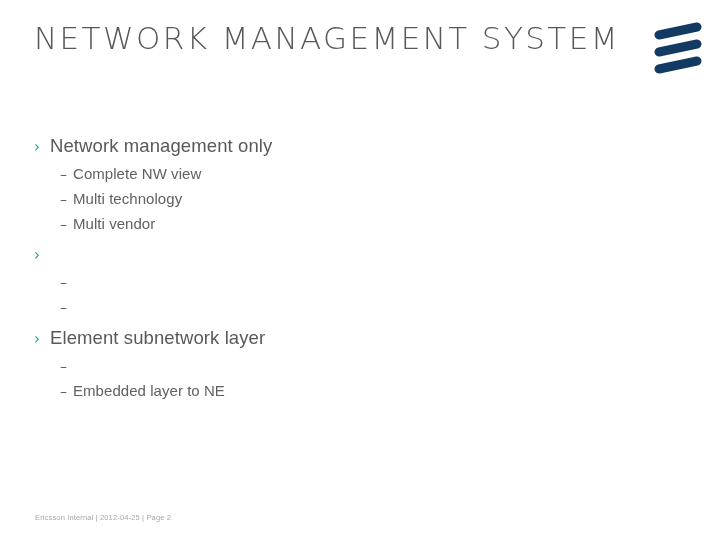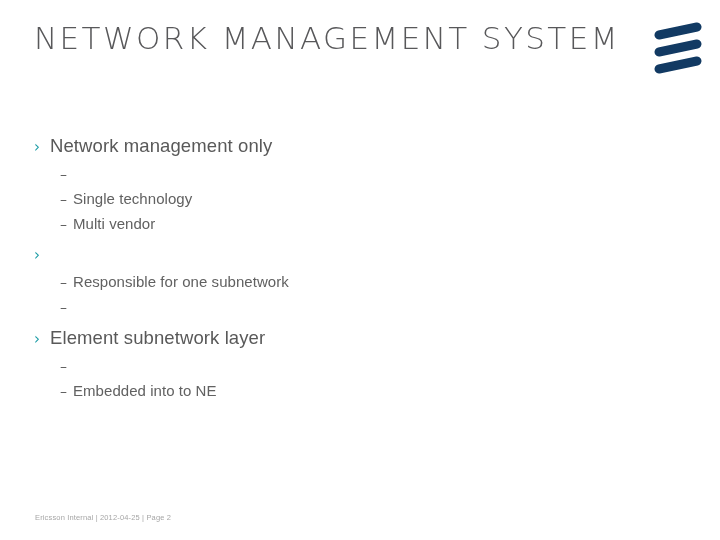--- a/index.html
+++ b/index.html
@@ -134,59 +134,59 @@
 
   <div class="content">
 
     <div class="group">
       <div class="l1">
         <span class="l1-bullet">›</span>
         <span class="l1-text">Network management only</span>
       </div>
       <div class="l2">
         <span class="l2-bullet">–</span>
+        <span class="l2-text">Complete NW view</span>
       </div>
       <div class="l2">
         <span class="l2-bullet">–</span>
-        <span class="l2-text">Single technology</span>
+        <span class="l2-text">Multi technology</span>
       </div>
       <div class="l2">
         <span class="l2-bullet">–</span>
         <span class="l2-text">Multi vendor</span>
       </div>
     </div>
 
     <div class="group-gap"></div>
 
     <div class="group">
       <div class="l1">
         <span class="l1-bullet">›</span>
       </div>
       <div class="l2">
         <span class="l2-bullet">–</span>
-        <span class="l2-text">Responsible for one subnetwork</span>
       </div>
       <div class="l2">
         <span class="l2-bullet">–</span>
       </div>
     </div>
 
     <div class="group-gap"></div>
 
     <div class="group">
       <div class="l1">
         <span class="l1-bullet">›</span>
         <span class="l1-text">Element subnetwork layer</span>
       </div>
       <div class="l2">
         <span class="l2-bullet">–</span>
       </div>
       <div class="l2">
         <span class="l2-bullet">–</span>
-        <span class="l2-text">Embedded into to NE</span>
+        <span class="l2-text">Embedded layer to NE</span>
       </div>
     </div>
 
   </div>
 
   <div class="footer">Ericsson Internal  |  2012-04-25  |  Page 2</div>
 
 </div>
 
 </body></html>

